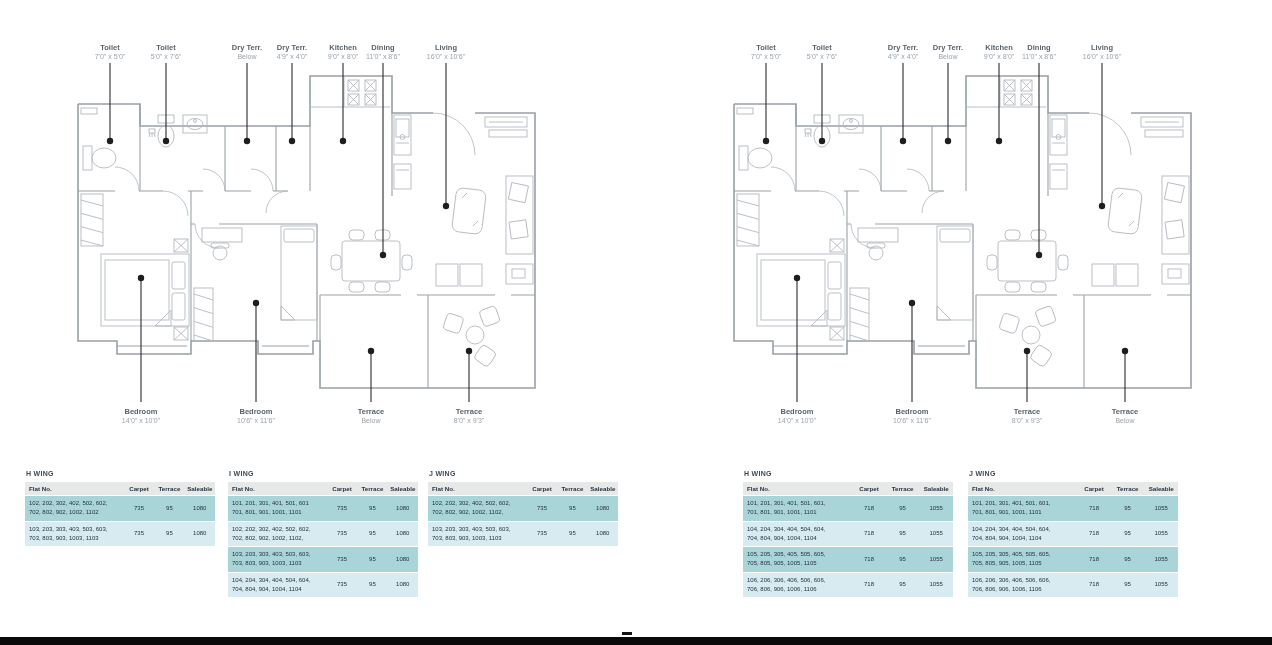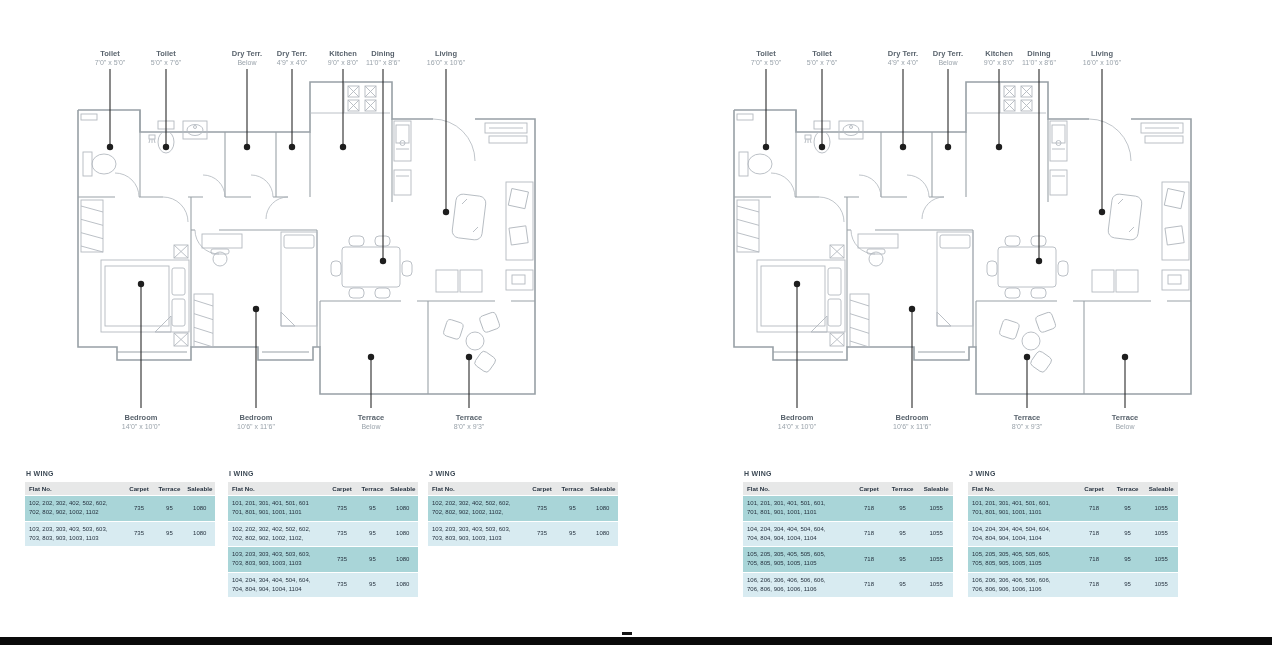--- a/index.html
+++ b/index.html
@@ -1,18 +1,18 @@
 <!DOCTYPE html>
 <html><head>
 <meta charset="utf-8">
 <style>
   html,body{margin:0;padding:0;background:#ffffff;}
   .page{position:relative;width:1272px;height:645px;background:#ffffff;overflow:hidden;
         font-family:"Liberation Sans", sans-serif;}
-  .plan-panel{position:absolute;top:42px;width:500px;height:392px;}
+  .plan-panel{position:absolute;top:36px;width:500px;height:392px;}
   .plan-panel svg{display:block;}
   
   .wall{stroke:#98a0a6;stroke-width:1.6;fill:none;}
   .iwall{stroke:#9aa2a8;stroke-width:1.1;fill:none;}
   .furn{stroke:#b3b9bf;stroke-width:0.9;fill:none;}
   .door{stroke:#b0b6bc;stroke-width:0.8;fill:none;}
   .cl{stroke:#2a2a2a;stroke-width:1.1;}
   .cd{fill:#1e1e1e;}
   .cn{font:600 7.5px "Liberation Sans",sans-serif;fill:#59636d;}
   .cm{font:400 7px "Liberation Sans",sans-serif;fill:#9aa3ab;}

